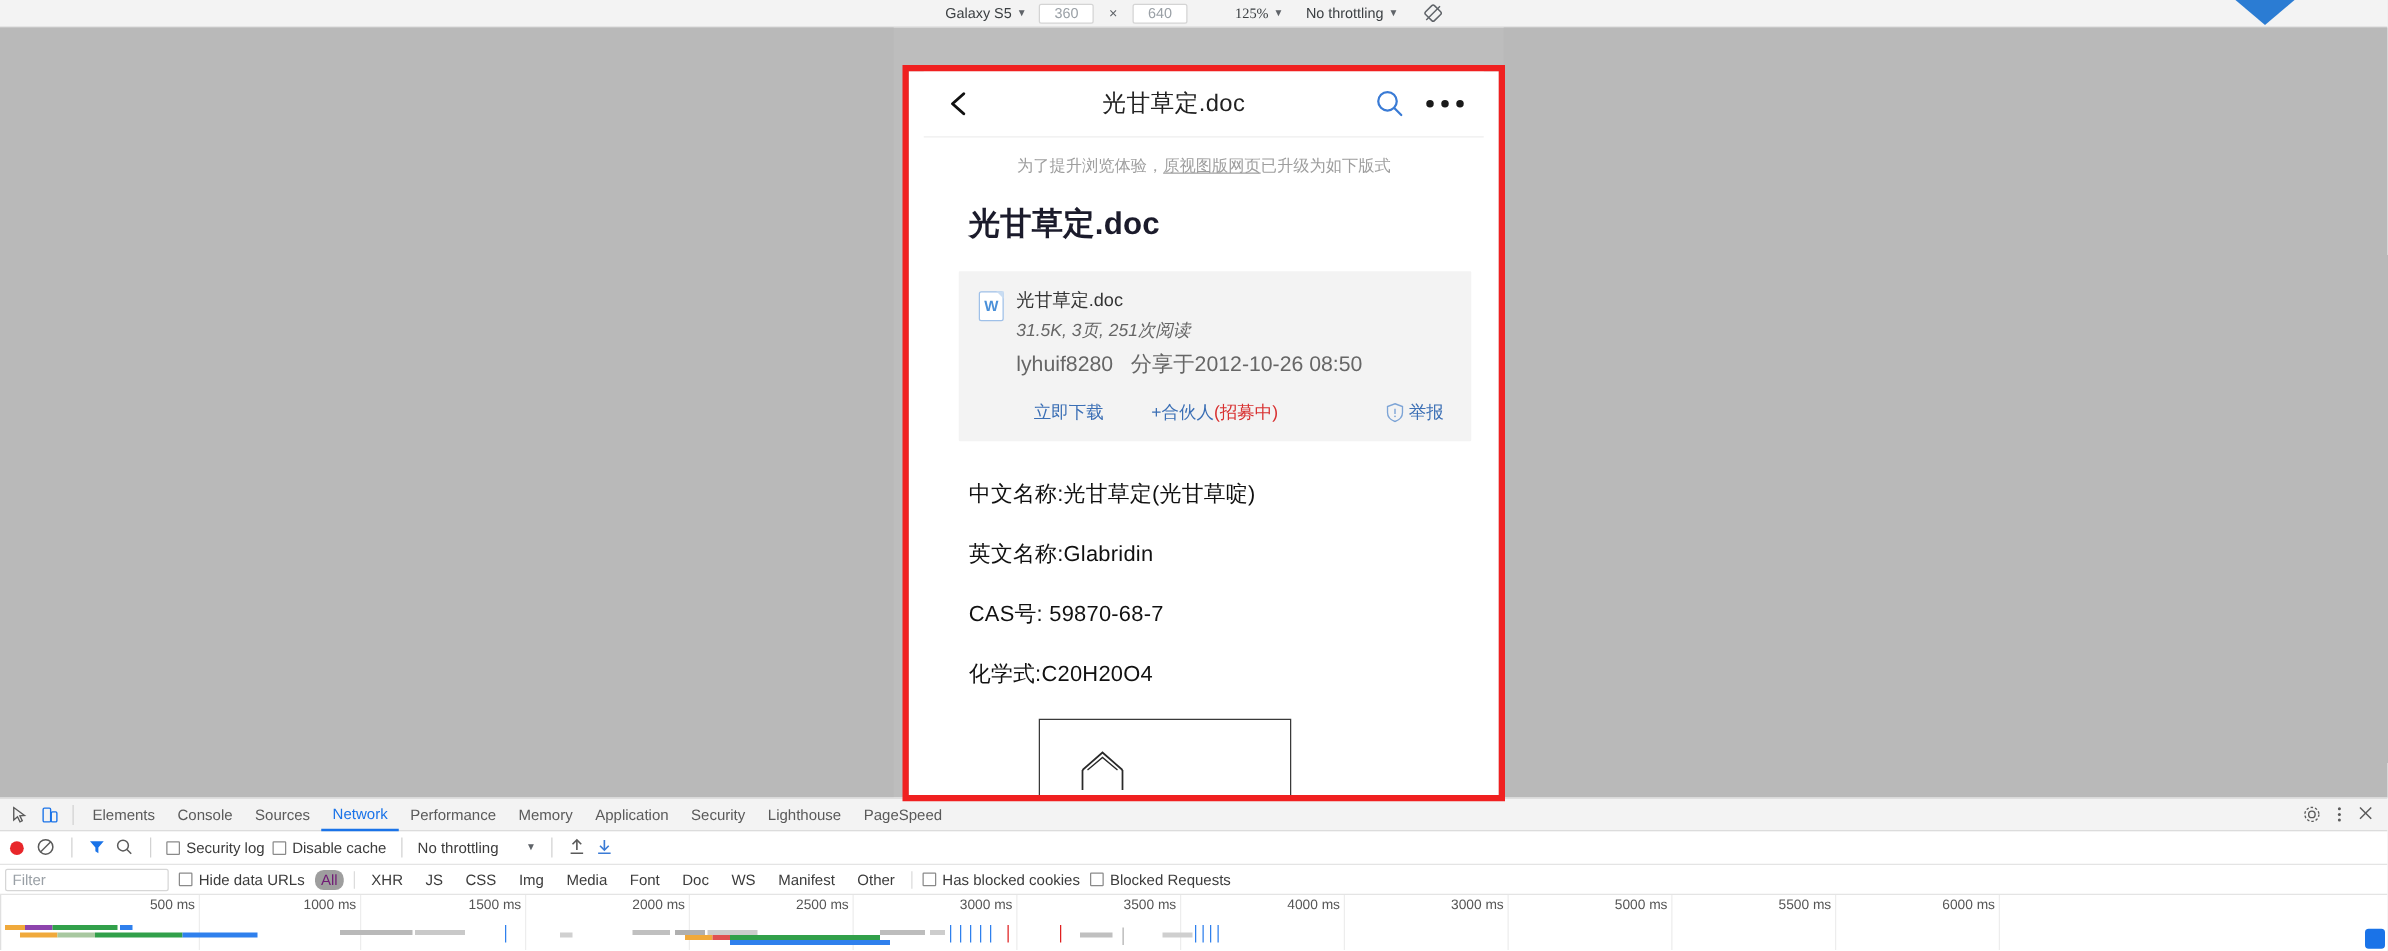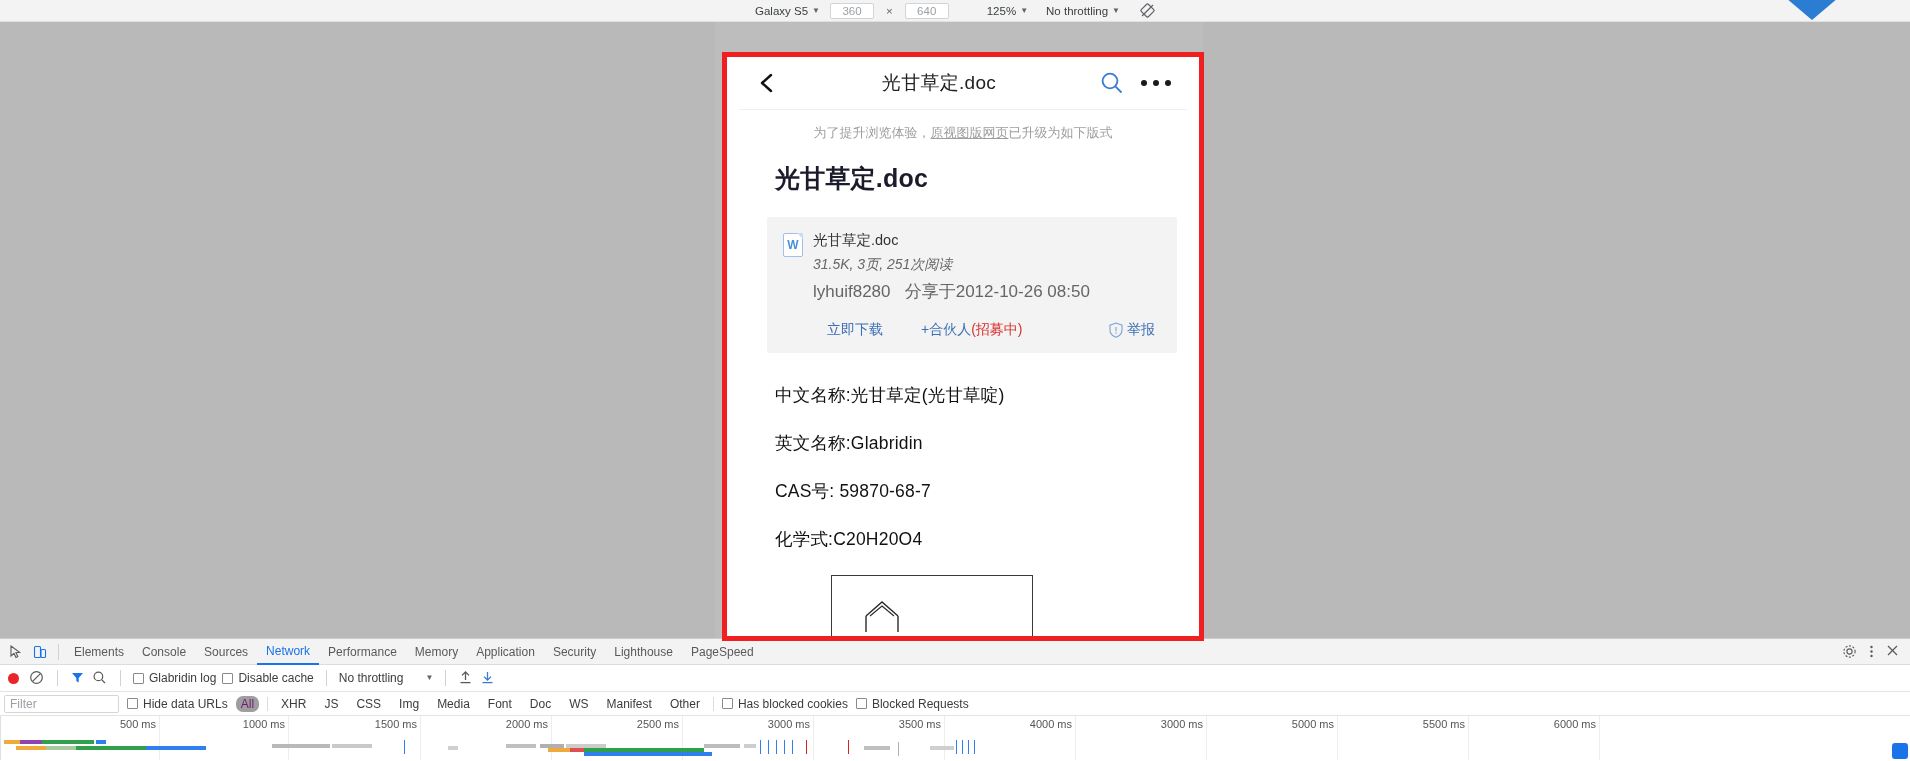--- a/index.html
+++ b/index.html
@@ -242,21 +242,21 @@
   .throttle-sel { display: flex; align-items: center; gap: 22px; font-size: 12px; color: #3c3c3c; cursor: pointer; }
 
   .dt-filterbar {
     height: 24px;
     display: flex; align-items: center;
     border-bottom: 1px solid #e4e4e4;
     background: #fff;
     gap: 8px;
   }
   .filter-input {
-    width: 115px; height: 18px; margin-left: 4px;
+    width: 131px; height: 18px; margin-left: 4px;
     border: 1px solid #d6d6d6; border-radius: 2px;
     background: #fff;
     font-size: 12px; color: #9aa0a6;
     padding: 0 5px;
     display: flex; align-items: center;
   }
   .ftype {
     font-size: 12px; color: #3c3c3c; cursor: pointer; padding: 1px 5px; border-radius: 7px;
     white-space: nowrap;
   }
@@ -301,21 +301,21 @@
       <span>Galaxy S5</span>
       <span class="caret">▼</span>
     </div>
     <div class="dim-box">
       <span>360</span>
     </div>
     <span class="dim-x">×</span>
     <div class="dim-box">
       <span>640</span>
     </div>
-    <div class="dv-item" style="margin-left:28px;">
+    <div class="dv-item" style="margin-left:28px;font-family:Liberation Serif, serif;">
       <span>125%</span>
       <span class="caret">▼</span>
     </div>
     <div class="dv-item" style="margin-left:8px;">
       <span>No throttling</span>
       <span class="caret">▼</span>
     </div>
     <span class="rotate-ico" style="margin-left:10px;">
       <svg width="15" height="15" viewBox="0 0 15 15">
         <rect x="2.5" y="2.5" width="10" height="10" rx="1.5" fill="none" stroke="#5f6368" stroke-width="1.2" transform="rotate(45 7.5 7.5)"></rect>
@@ -474,21 +474,21 @@
       </span>
       <span class="srch-ico">
         <svg width="15" height="15" viewBox="0 0 15 15">
           <circle cx="6.4" cy="6.4" r="4.3" fill="none" stroke="#5a5a5a" stroke-width="1.2"></circle>
           <line x1="9.6" y1="9.6" x2="13" y2="13" stroke="#5a5a5a" stroke-width="1.2"></line>
         </svg>
       </span>
       <span class="dt-div"></span>
       <label class="cb-label">
         <span class="cb"></span>
-        <span>Glabridin log</span>
+        <span>Security log</span>
       </label>
       <label class="cb-label">
         <span class="cb"></span>
         <span>Disable cache</span>
       </label>
       <span class="dt-div"></span>
       <span class="throttle-sel">
         <span>No throttling</span>
         <span class="caret">▼</span>
       </span>

